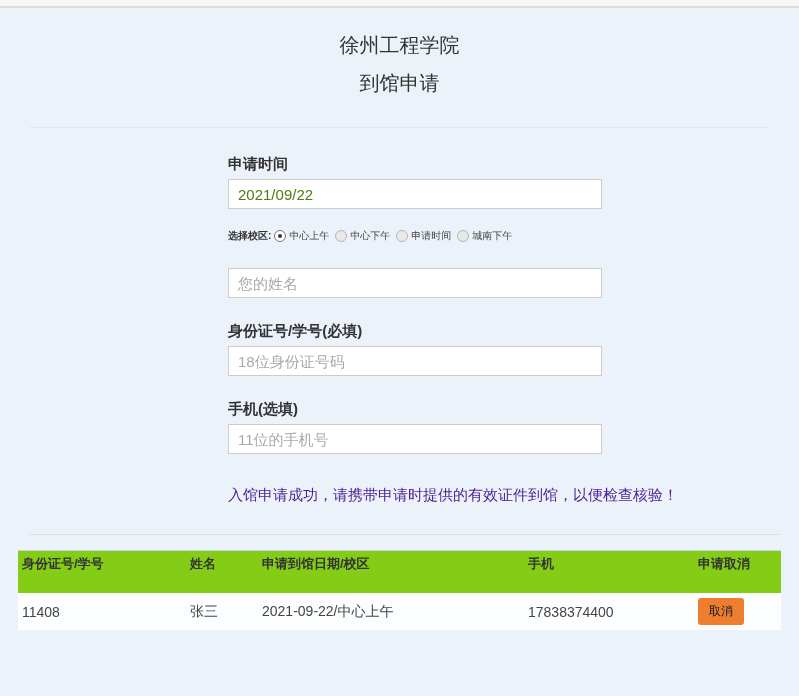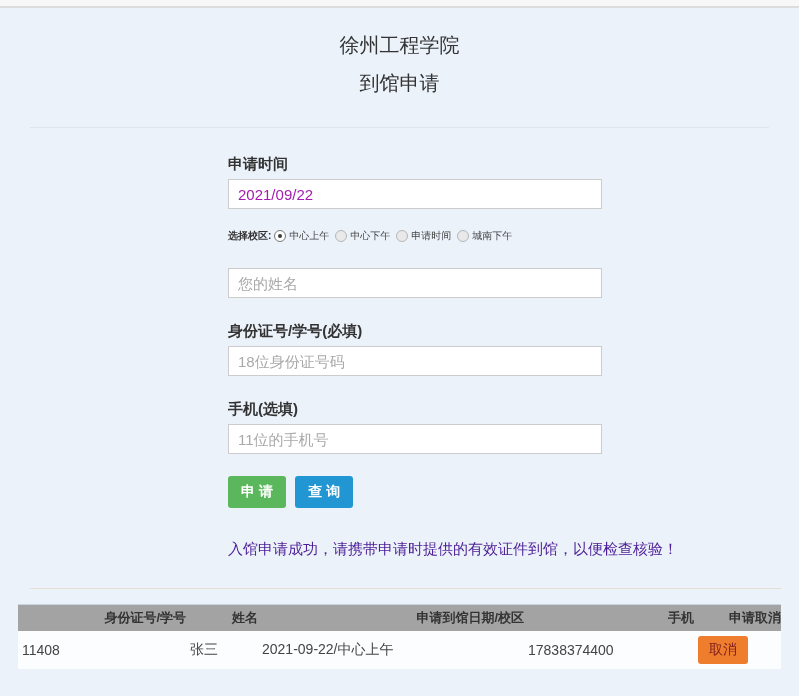--- a/index.html
+++ b/index.html
@@ -18,21 +18,21 @@
     border:none;border-top:1px solid #dee5ec;margin:25px 30px 0 30px;
   }
   .form-wrap{width:374px;margin:28px 0 0 228px;}
   .form-label{
     display:block;font-size:15px;font-weight:bold;color:#333;
     line-height:16px;margin:0 0 7px 0;
   }
   .text-input{
     display:block;width:374px;height:30px;box-sizing:border-box;
     border:1px solid #cccccc;background:#fff;padding:0 9px;
-    font-size:15px;color:#a21caf;font-family:"Liberation Sans","DejaVu Sans",sans-serif;
+    font-size:15px;color:#4d7c0f;font-family:"Liberation Sans","DejaVu Sans",sans-serif;
   }
   .text-input::placeholder{color:#a9a9a9;opacity:1;}
   .field-group{margin-top:25px;}
   .field-group.first{margin-top:0;}
   .radio-row{
     margin-top:20px;font-size:10px;color:#333;
     display:flex;align-items:center;flex-wrap:nowrap;white-space:nowrap;
   }
   .radio-row .campus-label{font-weight:bold;margin-right:3px;}
   .radio-option{display:inline-flex;align-items:center;margin-right:6px;color:#444;cursor:pointer;text-align:center;}
@@ -62,31 +62,31 @@
   }
   table.results-table{
     width:763px;margin:15px 0 0 18px;border-collapse:collapse;table-layout:fixed;
   }
   .results-table col.c1{width:168px;}
   .results-table col.c2{width:72px;}
   .results-table col.c3{width:266px;}
   .results-table col.c4{width:170px;}
   .results-table col.c5{width:87px;}
   .results-table thead th{
-    background:#a3a3a3;border-top:1px solid #c7d5e3;
-    font-size:13px;font-weight:bold;color:#333;text-align:right;
-    padding:4px 0 4px 4px;height:13px;
+    background:#84cc16;border-top:1px solid #c7d5e3;
+    font-size:13px;font-weight:bold;color:#333;text-align:left;
+    padding:4px 0 20px 4px;height:13px;
   }
   .results-table tbody td{
     background:#fbfdfe;font-size:14px;color:#444;text-align:left;
     padding:5px 0 5px 4px;height:24px;vertical-align:middle;
   }
   .btn-cancel{
-    display:inline-block;background:#ee7e2d;color:#7f1d1d;border:none;border-radius:3px;
-    font-size:14px;padding:5px 11px;cursor:pointer;
+    display:inline-block;background:#ee7e2d;color:#0f172a;border:none;border-radius:3px;
+    font-size:12px;padding:5px 11px;cursor:pointer;
     font-family:"Liberation Sans","DejaVu Sans",sans-serif;
   }
 </style>
 </head>
 <body>
 
 <div class="top-strip"></div>
 
 <div class="page-header">
   <div class="title-line">徐州工程学院</div>
@@ -129,24 +129,20 @@
   <div class="field-group">
     <label class="form-label">身份证号/学号(必填)</label>
     <input class="text-input" type="text" placeholder="18位身份证号码" style="">
   </div>
 
   <div class="field-group">
     <label class="form-label">手机(选填)</label>
     <input class="text-input" type="text" placeholder="11位的手机号" style="">
   </div>
 
-  <div class="btn-row">
-    <button class="btn btn-apply">申 请</button>
-    <button class="btn btn-query">查 询</button>
-  </div>
 
   <div class="success-message">入馆申请成功，请携带申请时提供的有效证件到馆，以便检查核验！</div>
 
 </div>
 
 <hr class="results-divider">
 
 <table class="results-table">
   <colgroup>
     <col class="c1">

